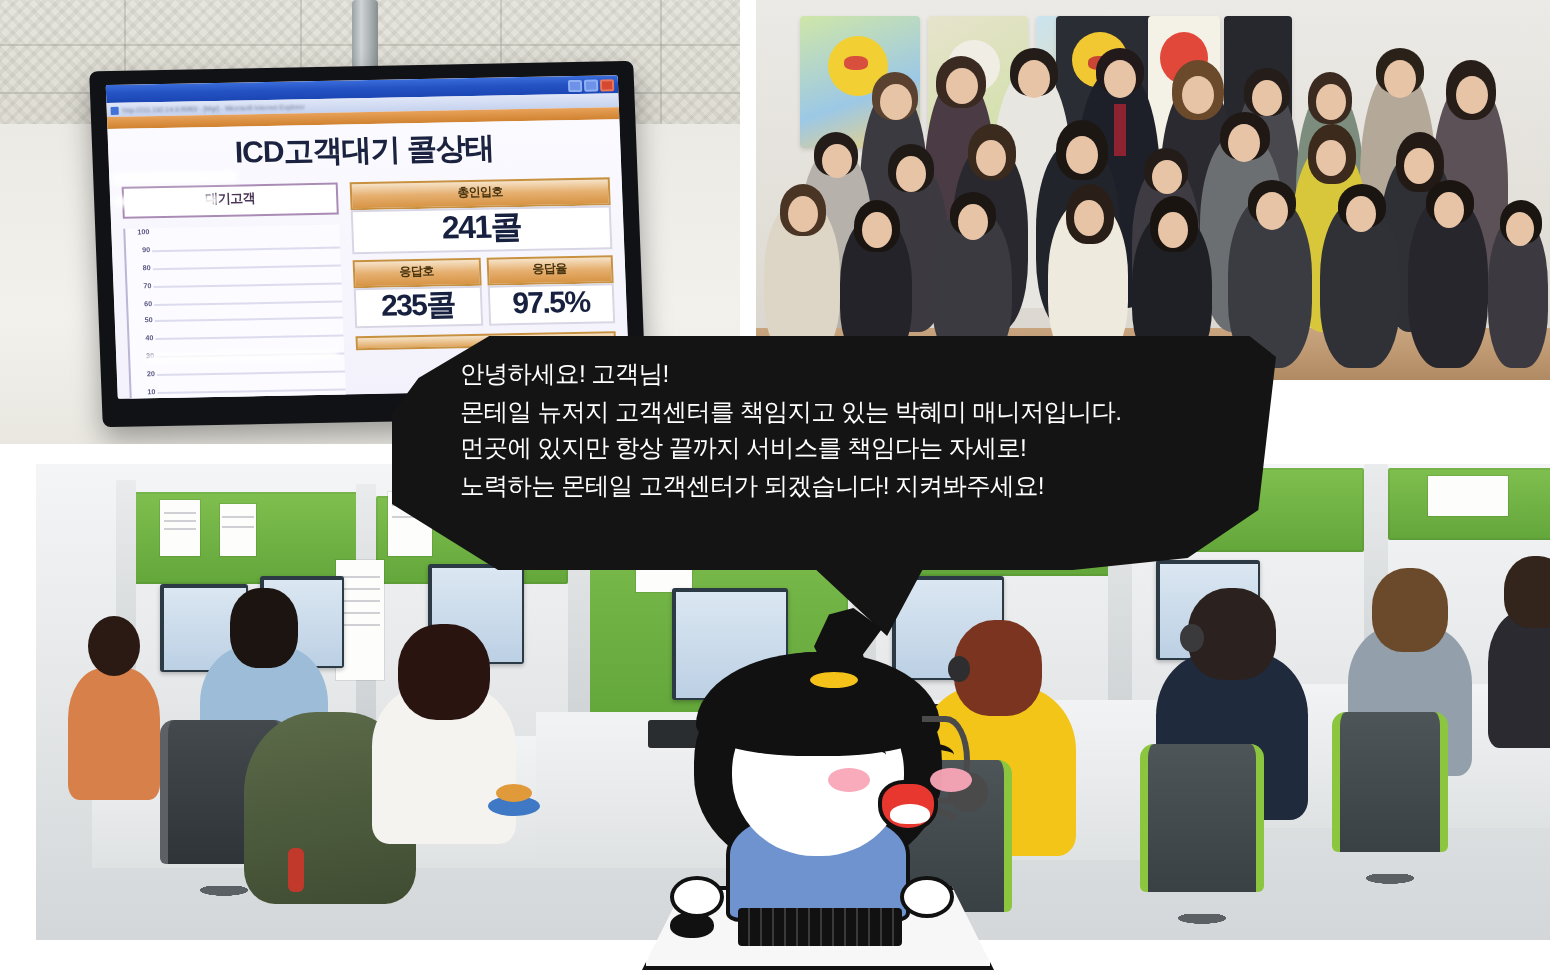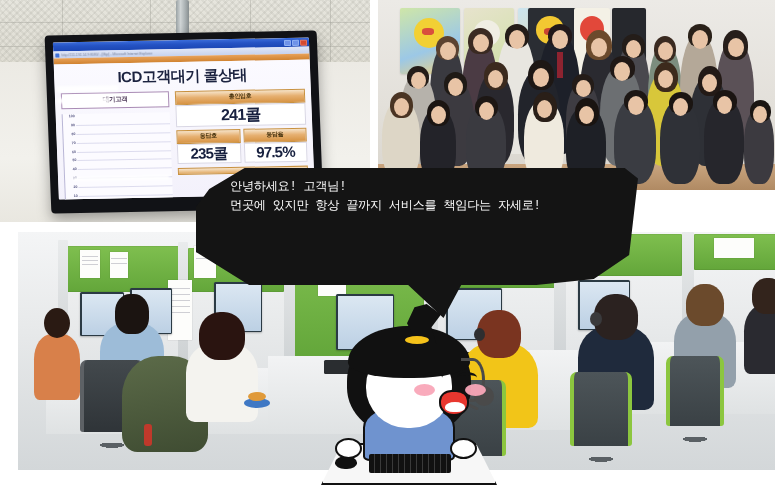--- a/index.html
+++ b/index.html
@@ -190,21 +190,21 @@
     clip-path:polygon(
       3% 14%, 11% 0%, 97% 0%, 100% 7%,
       98% 58%, 90% 74%, 77% 78%,
       60% 78%, 56% 100%, 48% 78%,
       12% 78%, 0% 56%, 0% 26%
     );
   }
   .bubble-text{
     position:absolute; left:34px; top:10px; right:20px;
     color:#ffffff; font-size:12.2px; line-height:1.52;
-    font-family:Liberation Mono, monospace; letter-spacing:-.3px;
+    font-family:Liberation Sans, sans-serif; letter-spacing:-.3px;
     white-space:nowrap;
   }
   .bubble-text .l{ display:block; }
 
   
   .mascot{ position:absolute; left:311px; top:300px; width:196px; height:185px; z-index:45; }
   .m-desk{
     position:absolute; left:10px; bottom:0; width:176px; height:42px;
     background:#f7f7f7; border:2.2px solid #111;
     clip-path:polygon(12% 0%, 88% 0%, 100% 100%, 0% 100%);
@@ -642,21 +642,23 @@
     </div>
 
     <div style="position:absolute;left:226px;top:166px;width:26px;height:10px;background:#3f78c4;border-radius:50%;"></div>
     <div style="position:absolute;left:230px;top:160px;width:18px;height:9px;background:#e09a3a;border-radius:50%;"></div>
     <div style="position:absolute;left:126px;top:192px;width:8px;height:22px;background:#c0392b;border-radius:3px;"></div>
   </div>
 
   <div class="bubble">
     <div class="bubble-text">
       <span class="l">안녕하세요! 고객님!</span>
+      <span class="l">몬테일 뉴저지 고객센터를 책임지고 있는 박혜미 매니저입니다.</span>
       <span class="l">먼곳에 있지만 항상 끝까지 서비스를 책임다는 자세로!</span>
+      <span class="l">노력하는 몬테일 고객센터가 되겠습니다! 지켜봐주세요!</span>
     </div>
   </div>
 
   <div class="mascot">
     <div class="m-desk"></div>
     <div class="m-hair-back"></div>
     <div class="m-body">
       <div class="m-collar"></div>
     </div>
     <div class="m-face"></div>

